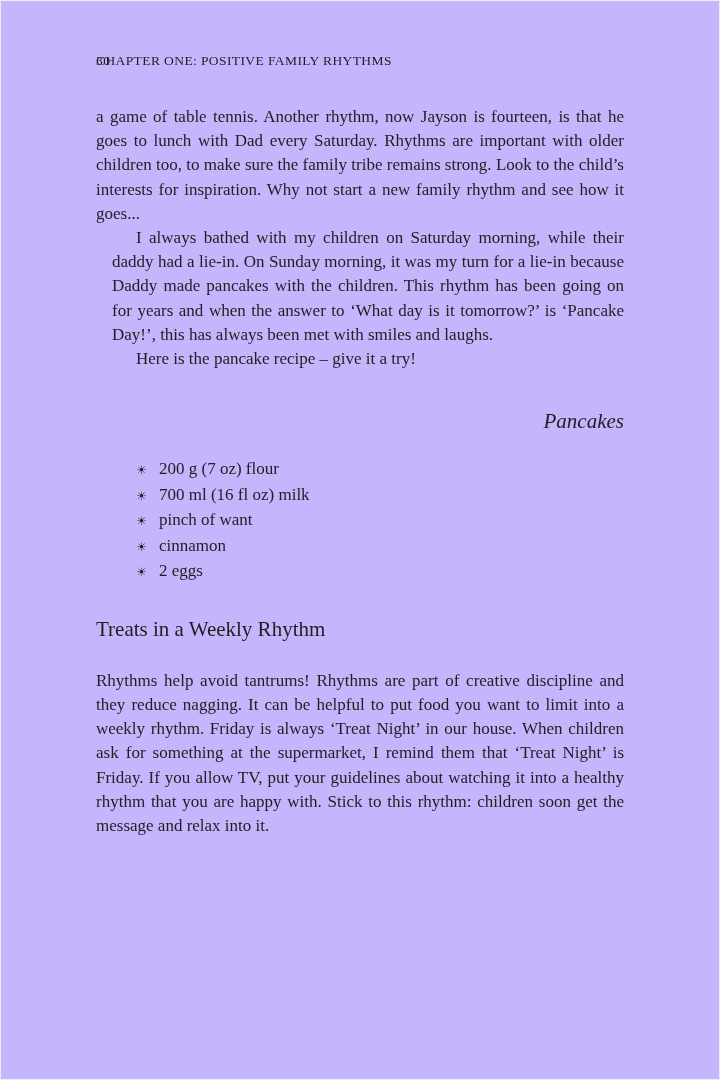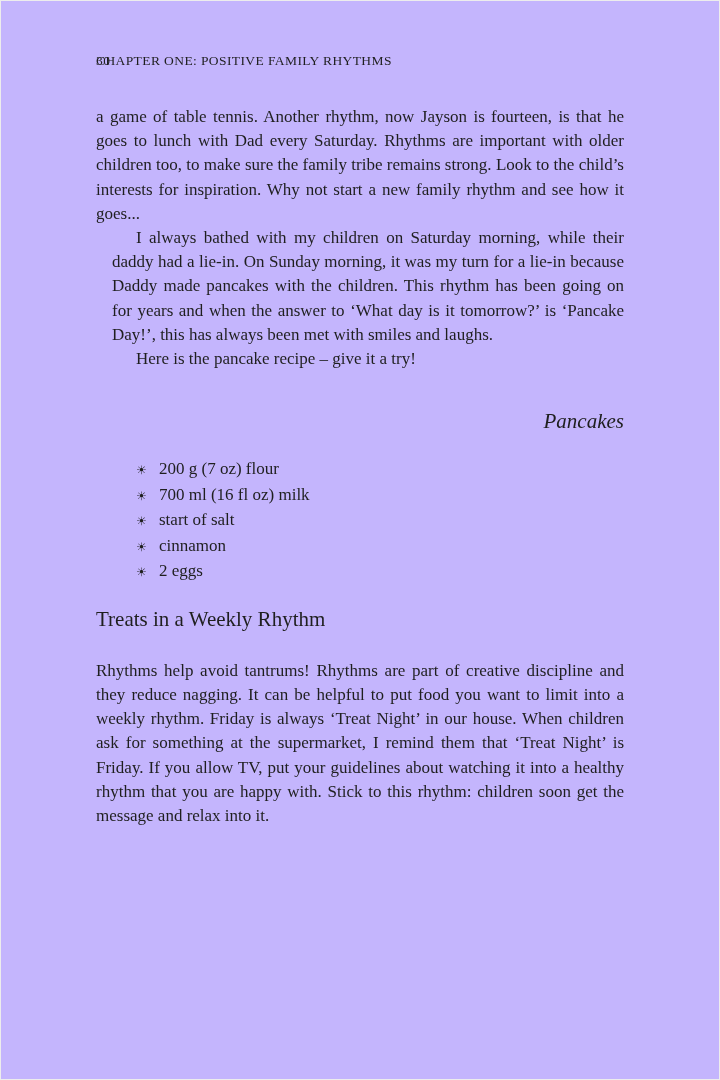--- a/index.html
+++ b/index.html
@@ -73,21 +73,21 @@
     line-height: 23.5px;
   }
   .bullet {
     font-family: "DejaVu Sans", sans-serif;
     font-size: 12px;
     width: 23px;
     flex: 0 0 23px;
     color: #1f1f1f;
   }
   h2.section-heading {
-    margin: 20px 0 0 0;
+    margin: 30px 0 0 0;
     font-size: 21px;
     font-weight: normal;
     line-height: 28px;
     font-family: Liberation Serif, serif;
   }
   p.after-list {
     margin-top: 16px;
   }
   p.after-heading {
     margin-top: 26px;
@@ -116,21 +116,21 @@
       <li>
         <span class="bullet">☀</span>
         <span>200 g (7 oz) flour</span>
       </li>
       <li>
         <span class="bullet">☀</span>
         <span>700 ml (16 fl oz) milk</span>
       </li>
       <li>
         <span class="bullet">☀</span>
-        <span>start of salt</span>
+        <span>pinch of want</span>
       </li>
       <li>
         <span class="bullet">☀</span>
         <span>cinnamon</span>
       </li>
       <li>
         <span class="bullet">☀</span>
         <span>2 eggs</span>
       </li>
     </ul>

